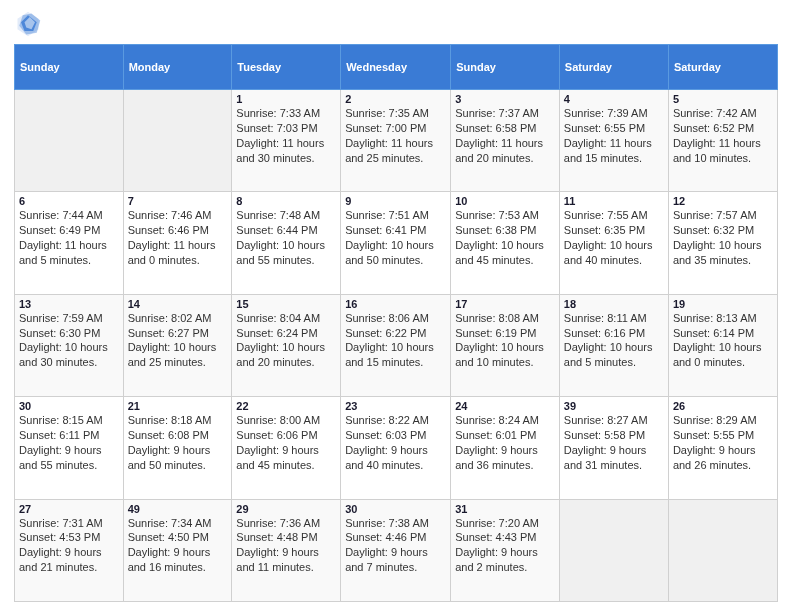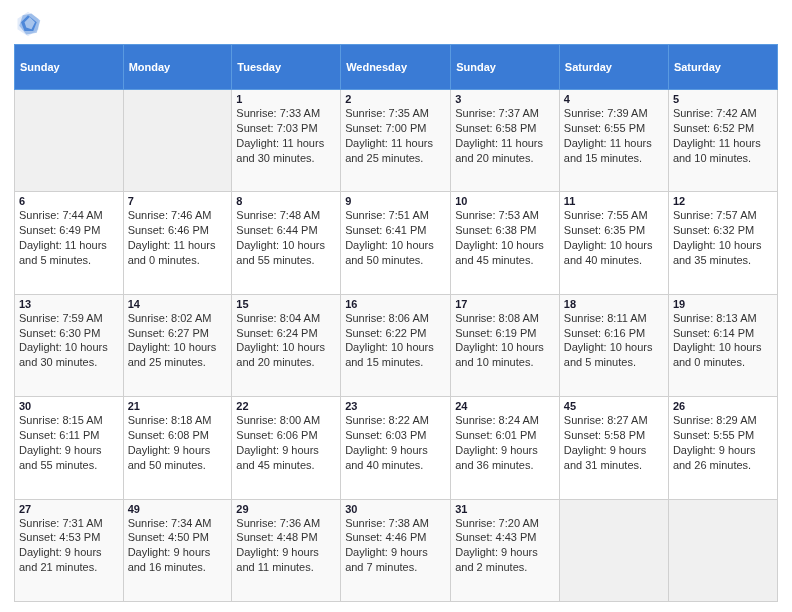--- a/index.html
+++ b/index.html
@@ -304,21 +304,21 @@
 and 40 minutes.</div>
           </td>
           <td>
             <span class="day-num">24</span>
             <div class="day-info">Sunrise: 8:24 AM
 Sunset: 6:01 PM
 Daylight: 9 hours
 and 36 minutes.</div>
           </td>
           <td>
-            <span class="day-num">45</span>
+            <span class="day-num">39</span>
             <div class="day-info">Sunrise: 8:27 AM
 Sunset: 5:58 PM
 Daylight: 9 hours
 and 31 minutes.</div>
           </td>
           <td>
             <span class="day-num">26</span>
             <div class="day-info">Sunrise: 8:29 AM
 Sunset: 5:55 PM
 Daylight: 9 hours

